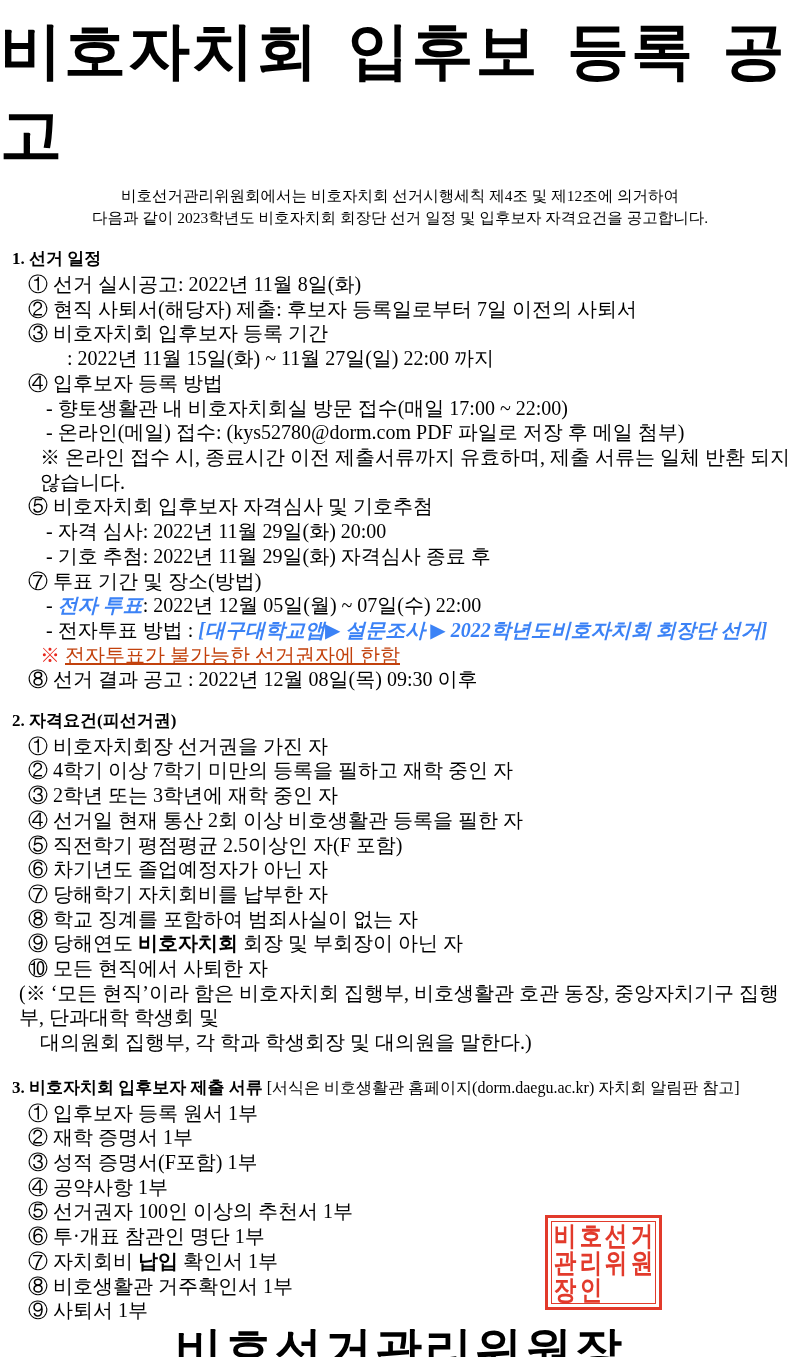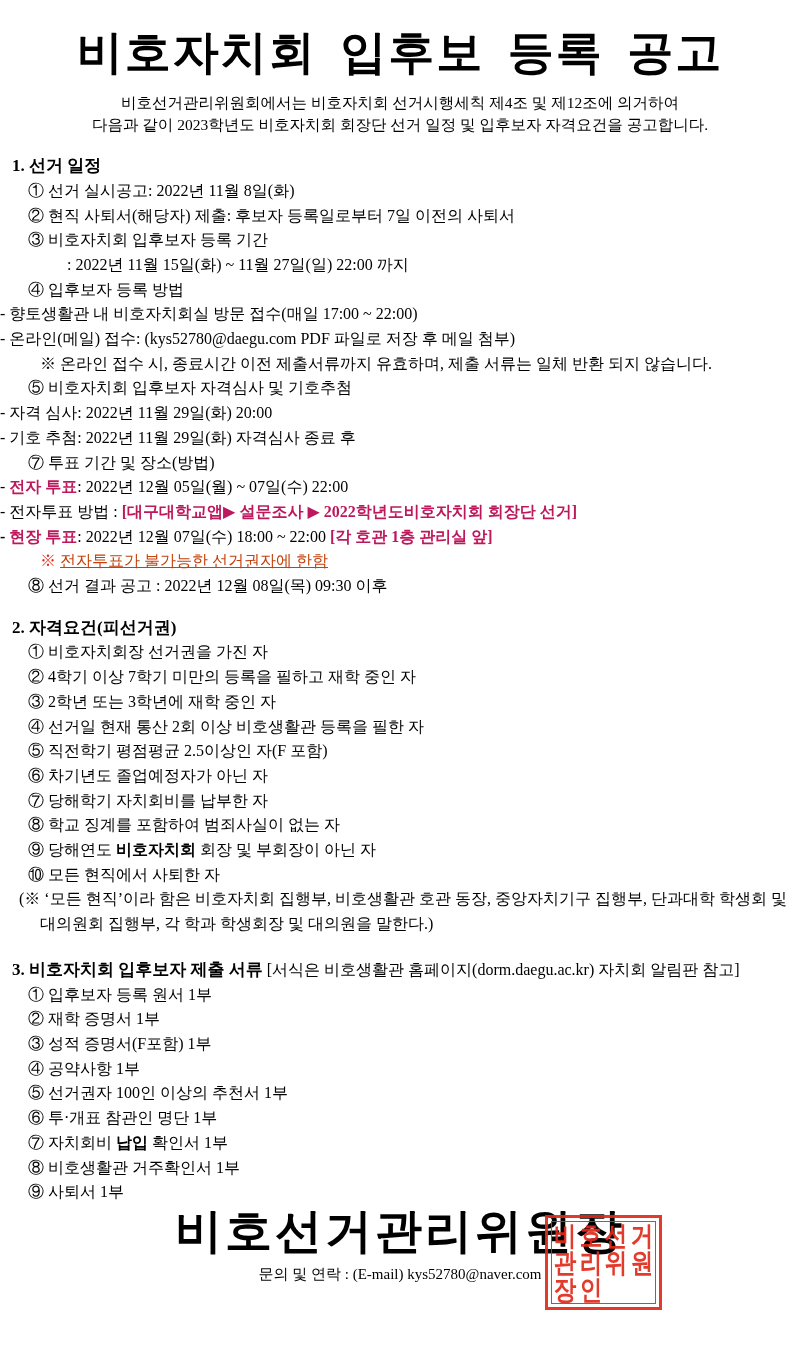--- a/index.html
+++ b/index.html
@@ -6,42 +6,41 @@
   html,body { background:#ffffff; }
   .page {
     position:relative;
     width:800px; height:1357px;
     background:#ffffff;
     color:#000;
     font-family:"Liberation Serif","DejaVu Serif",serif;
     overflow:hidden;
   }
   .title {
-    margin-top:22px;
-    text-align:center;
-    font-size:46px;
+    margin-top:10px;
+    font-size:62px;
     font-weight:bold;
     letter-spacing:2px;
     word-spacing:10px;
     line-height:1.35;
   }
   .intro { margin-top:8px; text-align:center; font-size:15.5px; line-height:22px; }
   .section { margin-top:0; }
   .sec1 { margin-top:18px; }
   .sec2 { margin-top:17px; }
   .sec3 { margin-top:21px; }
-  .line { font-size:16px; line-height:24.7px; white-space:pre-wrap; }
+  .line { font-size:20px; line-height:24.7px; white-space:pre-wrap; }
   .h    { font-size:17px; font-weight:bold; padding-left:12px; }
   .l1   { padding-left:28px; }
-  .l2   { }
+  .l2   { padding-left:46px; }
   .l3   { padding-left:40px; }
   .cont { padding-left:67px; }
   .n1   { padding-left:19px; }
   .b    { font-weight:bold; }
-  .blue { color:#be185d; font-weight:bold; }
+  .blue { color:#3b82f6; font-weight:bold;font-style:italic; }
   .red  { color:#e8281e; }
   .red-u{ color:#c2410c; text-decoration:underline; }
   .hnote{ font-weight:normal; font-size:16px;margin-top:46px; }
   .footer { position:relative; margin-top:0; }
   .signature {
     margin-top:-2px;
     text-align:center;
     font-size:47px;
     font-weight:bold;
     letter-spacing:3px;
@@ -89,29 +88,28 @@
   </div>
 
   <div class="section sec1">
     <div class="line h">1. 선거 일정</div>
     <div class="line l1">① 선거 실시공고: 2022년 11월 8일(화)</div>
     <div class="line l1">② 현직 사퇴서(해당자) 제출: 후보자 등록일로부터 7일 이전의 사퇴서</div>
     <div class="line l1">③ 비호자치회 입후보자 등록 기간</div>
     <div class="line cont">: 2022년 11월 15일(화) ~ 11월 27일(일) 22:00 까지</div>
     <div class="line l1">④ 입후보자 등록 방법</div>
     <div class="line l2">- 향토생활관 내 비호자치회실 방문 접수(매일 17:00 ~ 22:00)</div>
-    <div class="line l2">- 온라인(메일) 접수: (kys52780@daegu.com PDF 파일로 저장 후 메일 첨부)</div>
+    <div class="line l2">- 온라인(메일) 접수: (kys52780@dorm.com PDF 파일로 저장 후 메일 첨부)</div>
     <div class="line l3">※ 온라인 접수 시, 종료시간 이전 제출서류까지 유효하며, 제출 서류는 일체 반환 되지 않습니다.</div>
     <div class="line l1">⑤ 비호자치회 입후보자 자격심사 및 기호추첨</div>
     <div class="line l2">- 자격 심사: 2022년 11월 29일(화) 20:00</div>
     <div class="line l2">- 기호 추첨: 2022년 11월 29일(화) 자격심사 종료 후</div>
     <div class="line l1">⑦ 투표 기간 및 장소(방법)</div>
     <div class="line l2"><span>- </span><span class="blue">전자 투표</span><span>: 2022년 12월 05일(월) ~ 07일(수) 22:00</span></div>
     <div class="line l2"><span>- 전자투표 방법 : </span><span class="blue">[대구대학교앱▶ 설문조사 ▶ 2022학년도비호자치회 회장단 선거]</span></div>
-    <div class="line l2"><span class="b">- </span><span class="blue">현장 투표</span><span>: 2022년 12월 07일(수) 18:00 ~ 22:00 </span><span class="blue">[각 호관 1층 관리실 앞]</span></div>
     <div class="line l3"><span class="red">※ </span><span class="red-u">전자투표가 불가능한 선거권자에 한함</span></div>
     <div class="line l1">⑧ 선거 결과 공고 : 2022년 12월 08일(목) 09:30 이후</div>
   </div>
 
   <div class="section sec2">
     <div class="line h">2. 자격요건(피선거권)</div>
     <div class="line l1">① 비호자치회장 선거권을 가진 자</div>
     <div class="line l1">② 4학기 이상 7학기 미만의 등록을 필하고 재학 중인 자</div>
     <div class="line l1">③ 2학년 또는 3학년에 재학 중인 자</div>
     <div class="line l1">④ 선거일 현재 통산 2회 이상 비호생활관 등록을 필한 자</div>

